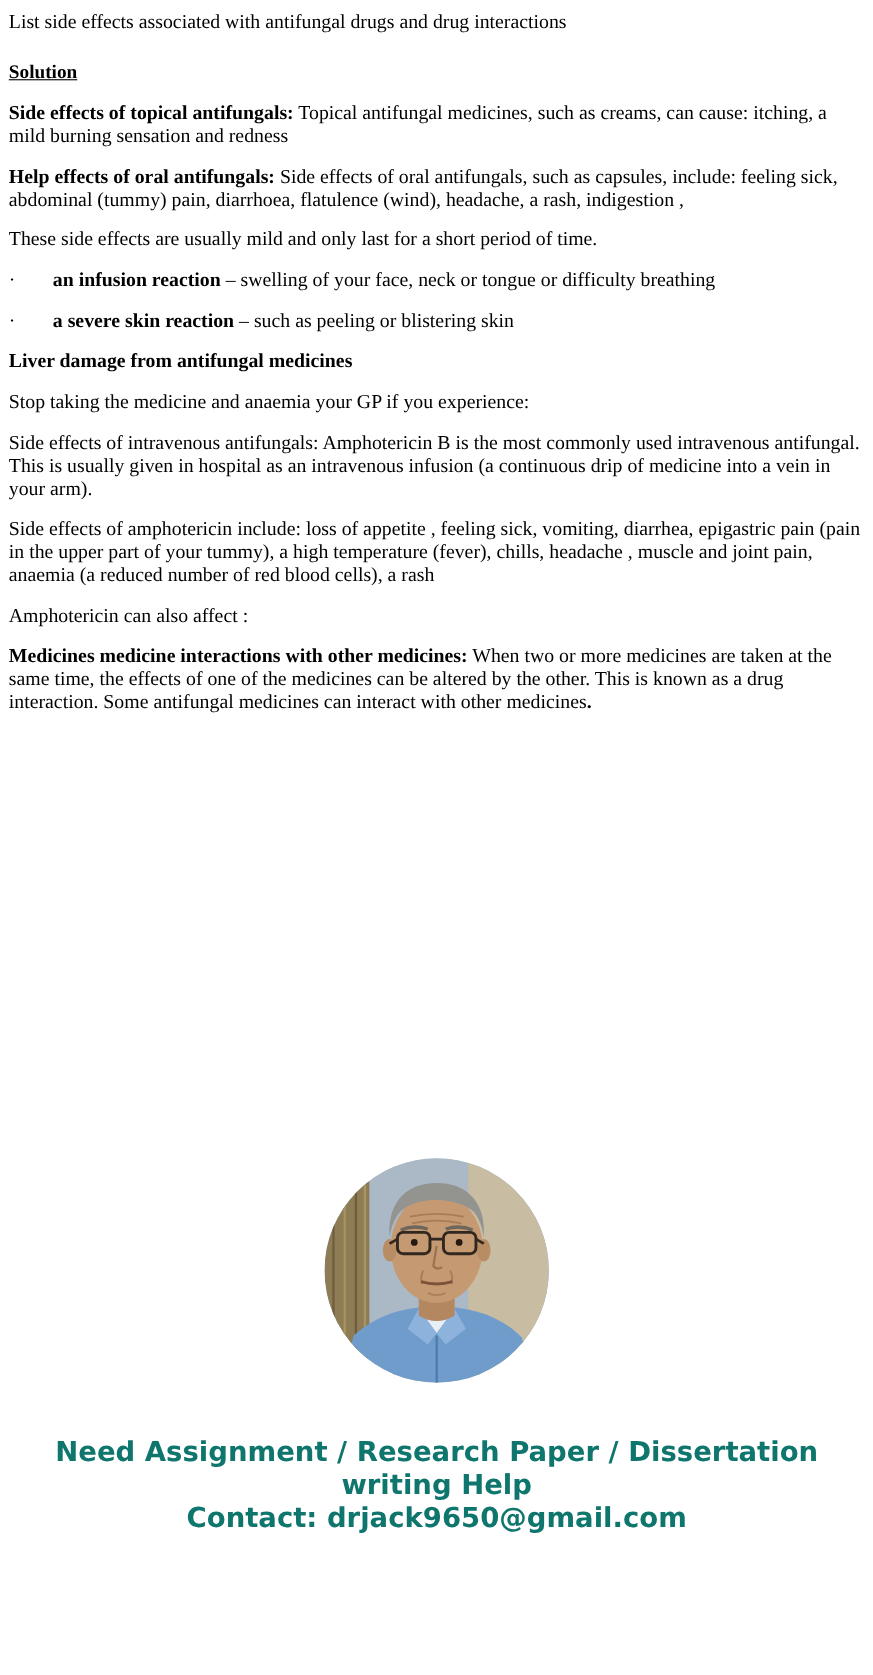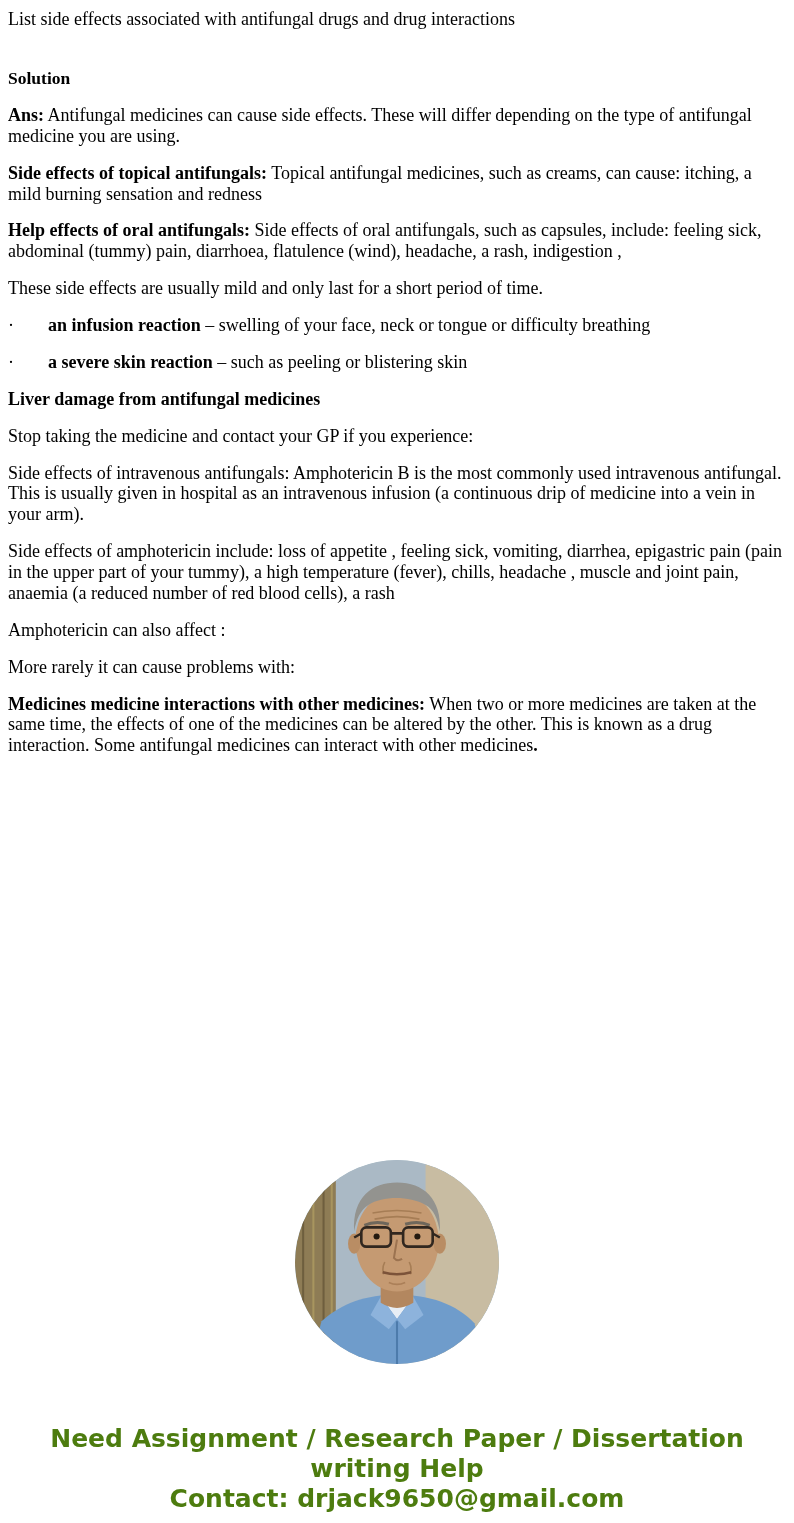--- a/index.html
+++ b/index.html
@@ -17,86 +17,85 @@
   .content { padding: 0 8px; }
   .content p {
     font-size: 18px;
     line-height: 1.16;
     margin: 16px 0;
   }
   .content p.first { margin-top: 9px; }
   .solution-heading {
     font-size: 17.5px;
     font-weight: bold;
-    margin: 38px 0 6px 0;
+    margin: 25px 0 6px 0;
     font-family: "Liberation Serif", serif;
+    text-decoration: underline;
   }
   .lead-bold { font-weight: bold; }
   .bullet-row { white-space: normal; }
   .bullet-marker {
     display: inline-block;
     width: 40px;
     font-weight: normal;
   }
   .spacer { height: 388px; }
   .avatar-wrap {
     width: 204px;
     height: 204px;
     margin: 0 auto;
     border-radius: 50%;
     overflow: hidden;
     background: #aebfc9;
   }
   .footer {
-    margin-top: 60px;
+    margin-top: 48px;
     text-align: center;
     font-family: "DejaVu Sans", sans-serif;
     font-weight: bold;
     font-size: 25px;
     line-height: 1.2;
-    color: #4d7c0f;
+    color: #0f766e;
     padding: 0 20px;
   }
   .footer p { margin: 0; }
 </style>
 </head>
 <body>
 
 <div class="page">
   <div class="content">
 
     <p class="first">List side effects associated with antifungal drugs and drug interactions</p>
 
     <div class="solution-heading">Solution</div>
 
-    <p><span class="lead-bold">Ans:</span><span> Antifungal medicines can cause side effects. These will differ depending on the type of antifungal medicine you are using.</span></p>
 
     <p><span class="lead-bold">Side effects of topical antifungals:</span><span> Topical antifungal medicines, such as creams, can cause: itching, a mild burning sensation and redness</span></p>
 
     <p><span class="lead-bold">Help effects of oral antifungals:</span><span> Side effects of oral antifungals, such as capsules, include: feeling sick, abdominal (tummy) pain, diarrhoea, flatulence (wind), headache, a rash, indigestion ,</span></p>
 
     <p>These side effects are usually mild and only last for a short period of time.</p>
 
 
     <p class="bullet-row"><span class="bullet-marker">·</span><span class="lead-bold">an infusion reaction</span><span> – swelling of your face, neck or tongue or difficulty breathing</span></p>
 
     <p class="bullet-row"><span class="bullet-marker">·</span><span class="lead-bold">a severe skin reaction</span><span> – such as peeling or blistering skin</span></p>
 
     <p class="lead-bold">Liver damage from antifungal medicines</p>
 
 
-    <p>Stop taking the medicine and contact your GP if you experience:</p>
+    <p>Stop taking the medicine and anaemia your GP if you experience:</p>
 
     <p>Side effects of intravenous antifungals: Amphotericin B is the most commonly used intravenous antifungal. This is usually given in hospital as an intravenous infusion (a continuous drip of medicine into a vein in your arm).</p>
 
     <p>Side effects of amphotericin include: loss of appetite , feeling sick, vomiting, diarrhea, epigastric pain (pain in the upper part of your tummy), a high temperature (fever), chills, headache , muscle and joint pain, anaemia (a reduced number of red blood cells), a rash</p>
 
     <p>Amphotericin can also affect :</p>
 
-    <p>More rarely it can cause problems with:</p>
 
     <p><span class="lead-bold">Medicines medicine interactions with other medicines:</span><span> When two or more medicines are taken at the same time, the effects of one of the medicines can be altered by the other. This is known as a drug interaction. Some antifungal medicines can interact with other medicines</span><span class="lead-bold">.</span></p>
 
 
   </div>
 
   <div class="spacer"></div>
 
   <div class="avatar-wrap">
     <svg width="204" height="204" viewBox="0 0 200 200" xmlns="http://www.w3.org/2000/svg" aria-hidden="true">

